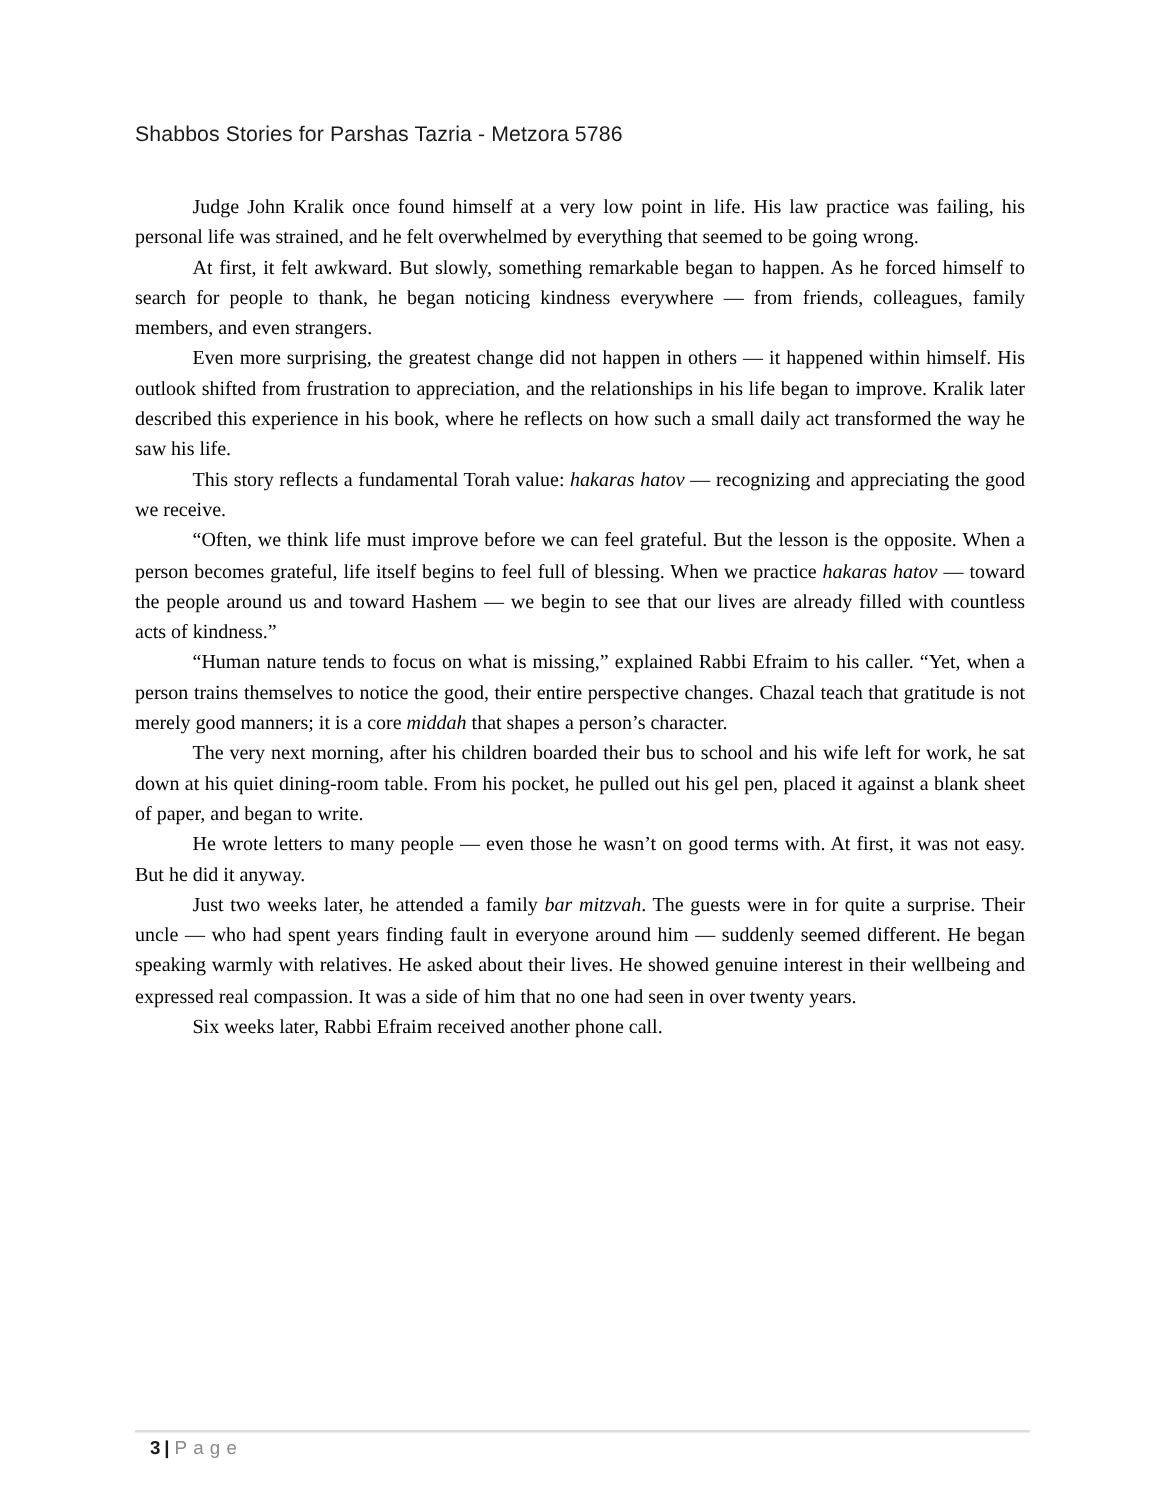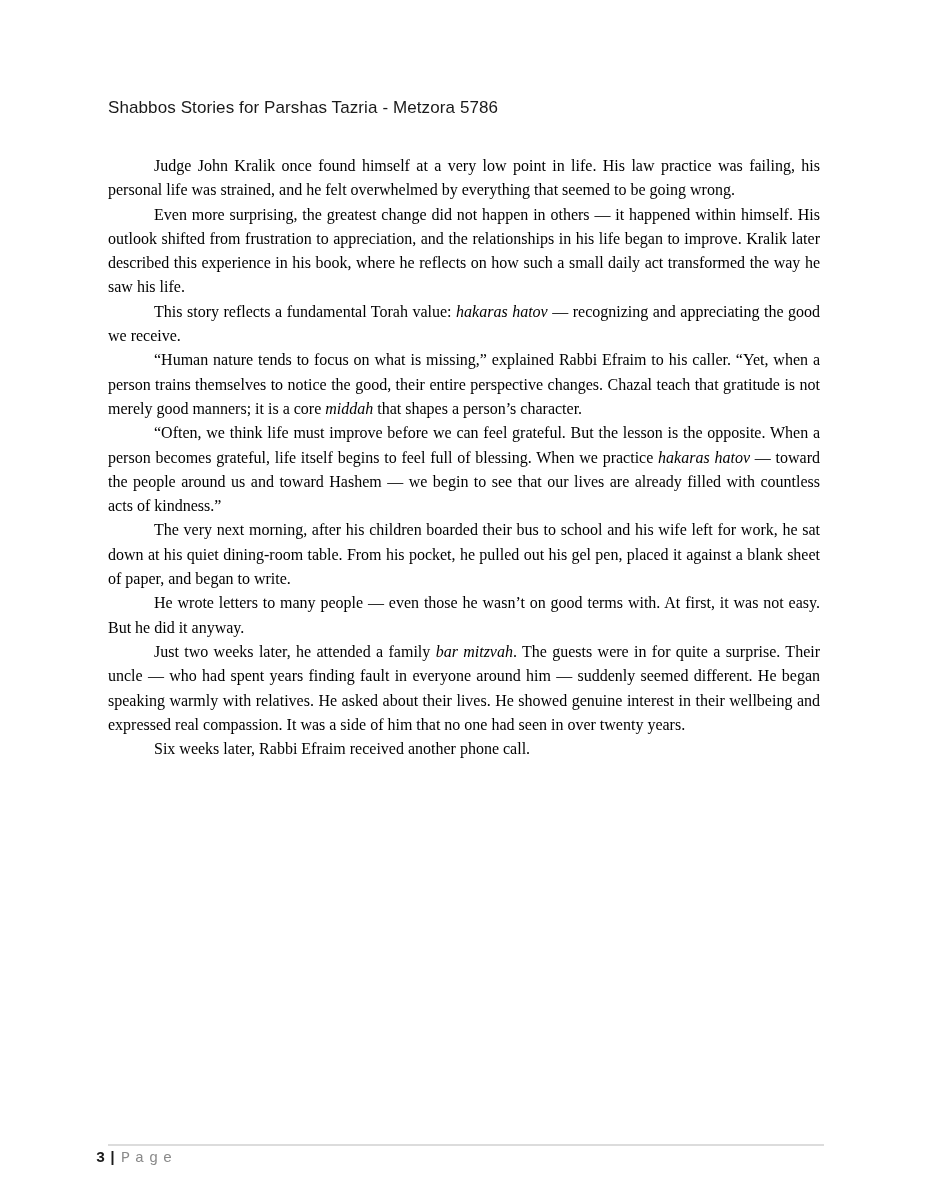--- a/index.html
+++ b/index.html
@@ -48,22 +48,22 @@
     position: absolute;
     top: 1100px;
     left: 108px;
     width: 716px;
     height: 0;
     border-top: 2px solid #dcdcdc;
   }
   .page-footer {
     position: absolute;
     top: 1106px;
-    left: 96px;
-    font-family: Liberation Mono, monospace;
+    left: 120px;
+    font-family: Liberation Sans, sans-serif;
     font-size: 15px;
     white-space: nowrap;
   }
   .page-footer .num {
     font-weight: 700;
     color: #1a1a1a;
   }
   .page-footer .sep {
     font-weight: 700;
     color: #1a1a1a;
@@ -78,24 +78,25 @@
 <body>
 
 <div class="page">
 
   <div class="page-header">
     <span>Shabbos Stories for Parshas Tazria - Metzora 5786</span>
   </div>
 
   <div class="doc-body">
       <p><span>Judge John Kralik once found himself at a very low point in life. His law practice was failing, his personal life was strained, and he felt overwhelmed by everything that seemed to be going wrong.</span></p>
+      <p><span>At first, it felt awkward. But slowly, something remarkable began to happen. As he forced himself to search for people to thank, he began noticing kindness everywhere — from friends, colleagues, family members, and even strangers.</span></p>
       <p><span>Even more surprising, the greatest change did not happen in others — it happened within himself. His outlook shifted from frustration to appreciation, and the relationships in his life began to improve. Kralik later described this experience in his book, where he reflects on how such a small daily act transformed the way he saw his life.</span></p>
       <p><span>This story reflects a fundamental Torah value: </span><em>hakaras hatov</em><span> — recognizing and appreciating the good we receive.</span></p>
+      <p><span>“Often, we think life must improve before we can feel grateful. But the lesson is the opposite. When a person becomes grateful, life itself begins to feel full of blessing. When we practice </span><em>hakaras hatov</em><span> — toward the people around us and toward Hashem — we begin to see that our lives are already filled with countless acts of kindness.”</span></p>
       <p><span>“Human nature tends to focus on what is missing,” explained Rabbi Efraim to his caller. “Yet, when a person trains themselves to notice the good, their entire perspective changes. Chazal teach that gratitude is not merely good manners; it is a core </span><em>middah</em><span> that shapes a person’s character.</span></p>
-      <p><span>“Often, we think life must improve before we can feel grateful. But the lesson is the opposite. When a person becomes grateful, life itself begins to feel full of blessing. When we practice </span><em>hakaras hatov</em><span> — toward the people around us and toward Hashem — we begin to see that our lives are already filled with countless acts of kindness.”</span></p>
       <p><span>The very next morning, after his children boarded their bus to school and his wife left for work, he sat down at his quiet dining-room table. From his pocket, he pulled out his gel pen, placed it against a blank sheet of paper, and began to write.</span></p>
       <p><span>He wrote letters to many people — even those he wasn’t on good terms with. At first, it was not easy. But he did it anyway.</span></p>
       <p><span>Just two weeks later, he attended a family </span><em>bar mitzvah</em><span>. The guests were in for quite a surprise. Their uncle — who had spent years finding fault in everyone around him — suddenly seemed different. He began speaking warmly with relatives. He asked about their lives. He showed genuine interest in their wellbeing and expressed real compassion. It was a side of him that no one had seen in over twenty years.</span></p>
       <p><span>Six weeks later, Rabbi Efraim received another phone call.</span></p>
     </div>
 
   <div class="footer-rule"></div>
 
   <div class="page-footer">
     <span class="num">3</span><span class="sep">|</span><span class="label">Page</span>

